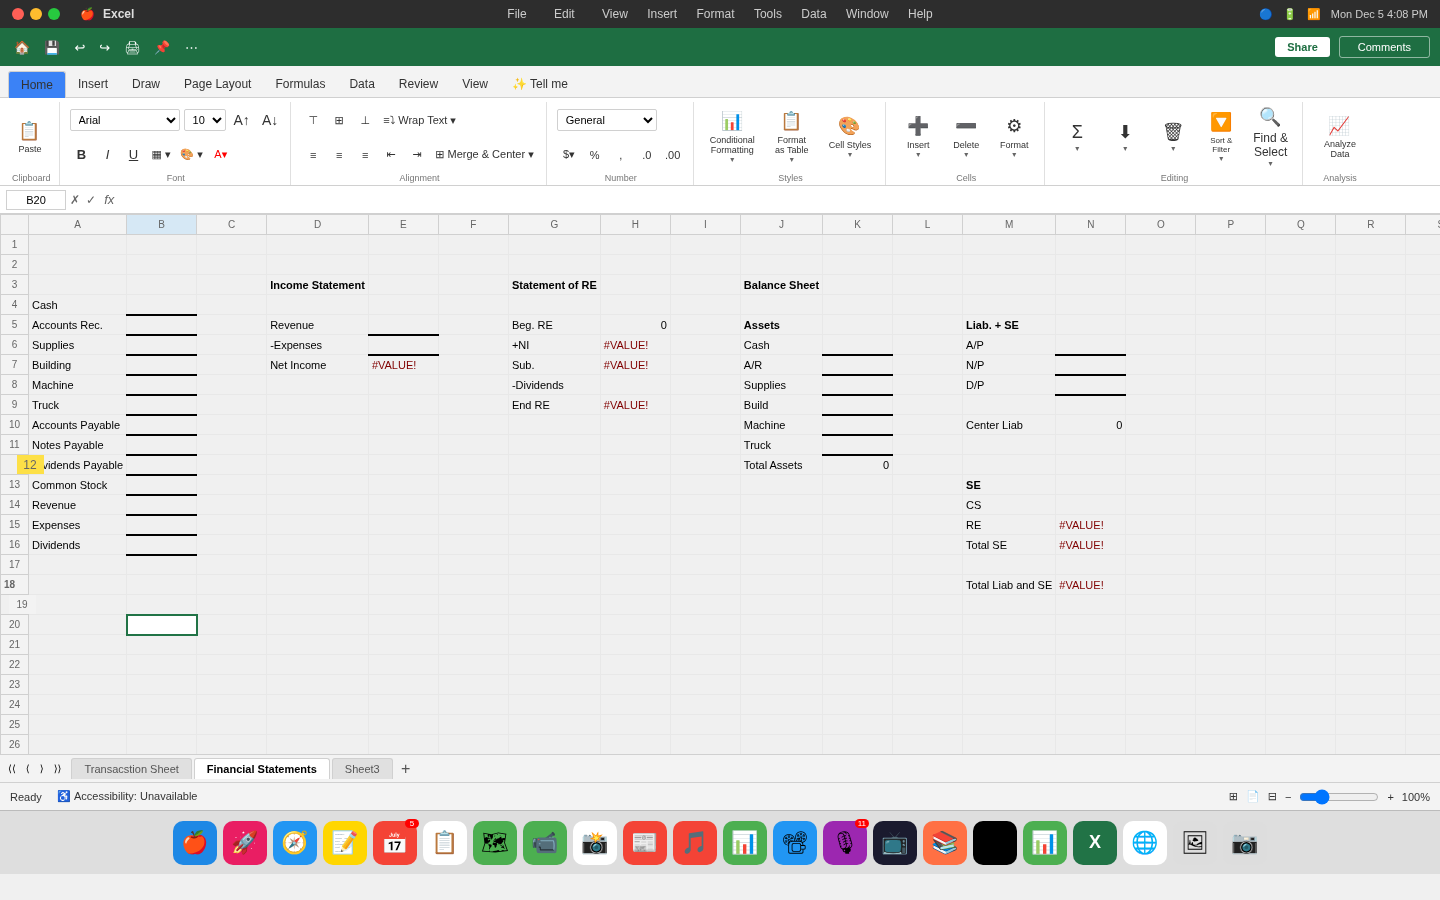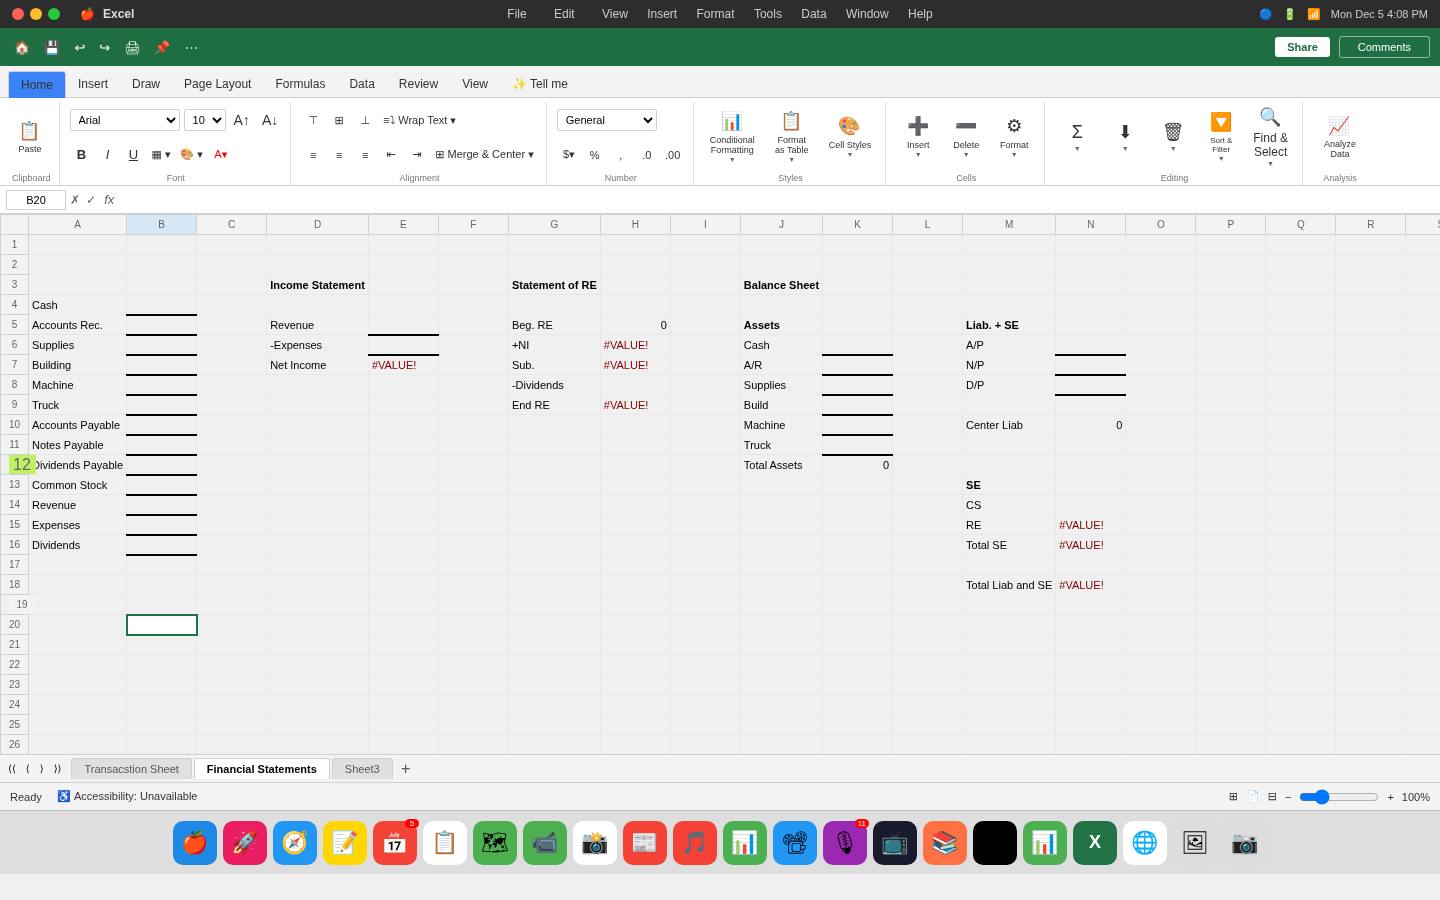--- a/index.html
+++ b/index.html
@@ -806,21 +806,21 @@
             <td></td>
             <td></td>
             <td></td>
             <td></td>
             <td></td>
             <td></td>
             <td></td>
             <td></td>
           </tr>
           <tr>
-            <td style="background: #bef264; border: 1px solid rgb(208, 208, 208); text-align: center; font-size: 16px; color: rgb(102, 102, 102); min-width: 28px; width: 28px; position: sticky; left: 8px; z-index: 1;">12</td>
+            <td style="background: #fde047; border: 1px solid rgb(208, 208, 208); text-align: center; font-size: 12px; color: rgb(102, 102, 102); min-width: 28px; width: 28px; position: sticky; left: 16px; z-index: 1;">12</td>
             <td>Dividends Payable</td>
             <td style="border-bottom: 2px solid rgb(0, 0, 0);"></td>
             <td></td>
             <td></td>
             <td></td>
             <td></td>
             <td></td>
             <td></td>
             <td></td>
             <td>Total Assets</td>
@@ -938,21 +938,21 @@
             <td></td>
             <td></td>
             <td></td>
             <td></td>
             <td></td>
             <td></td>
             <td></td>
             <td></td>
           </tr>
           <tr>
-            <td style="background: rgb(243, 243, 243); border: 1px solid rgb(208, 208, 208); text-align: center; font-size: 10px; color: rgb(102, 102, 102); min-width: 28px; width: 28px; position: sticky; left: 0px; z-index: 1;">18</td>
+            <td style="background: rgb(243, 243, 243); border: 1px solid rgb(208, 208, 208); font-size: 10px; color: rgb(102, 102, 102); min-width: 28px; width: 28px; position: sticky; left: 0px; z-index: 1; font-weight: bold;">18</td>
             <td></td>
             <td></td>
             <td></td>
             <td></td>
             <td></td>
             <td></td>
             <td></td>
             <td></td>
             <td></td>
             <td></td>

